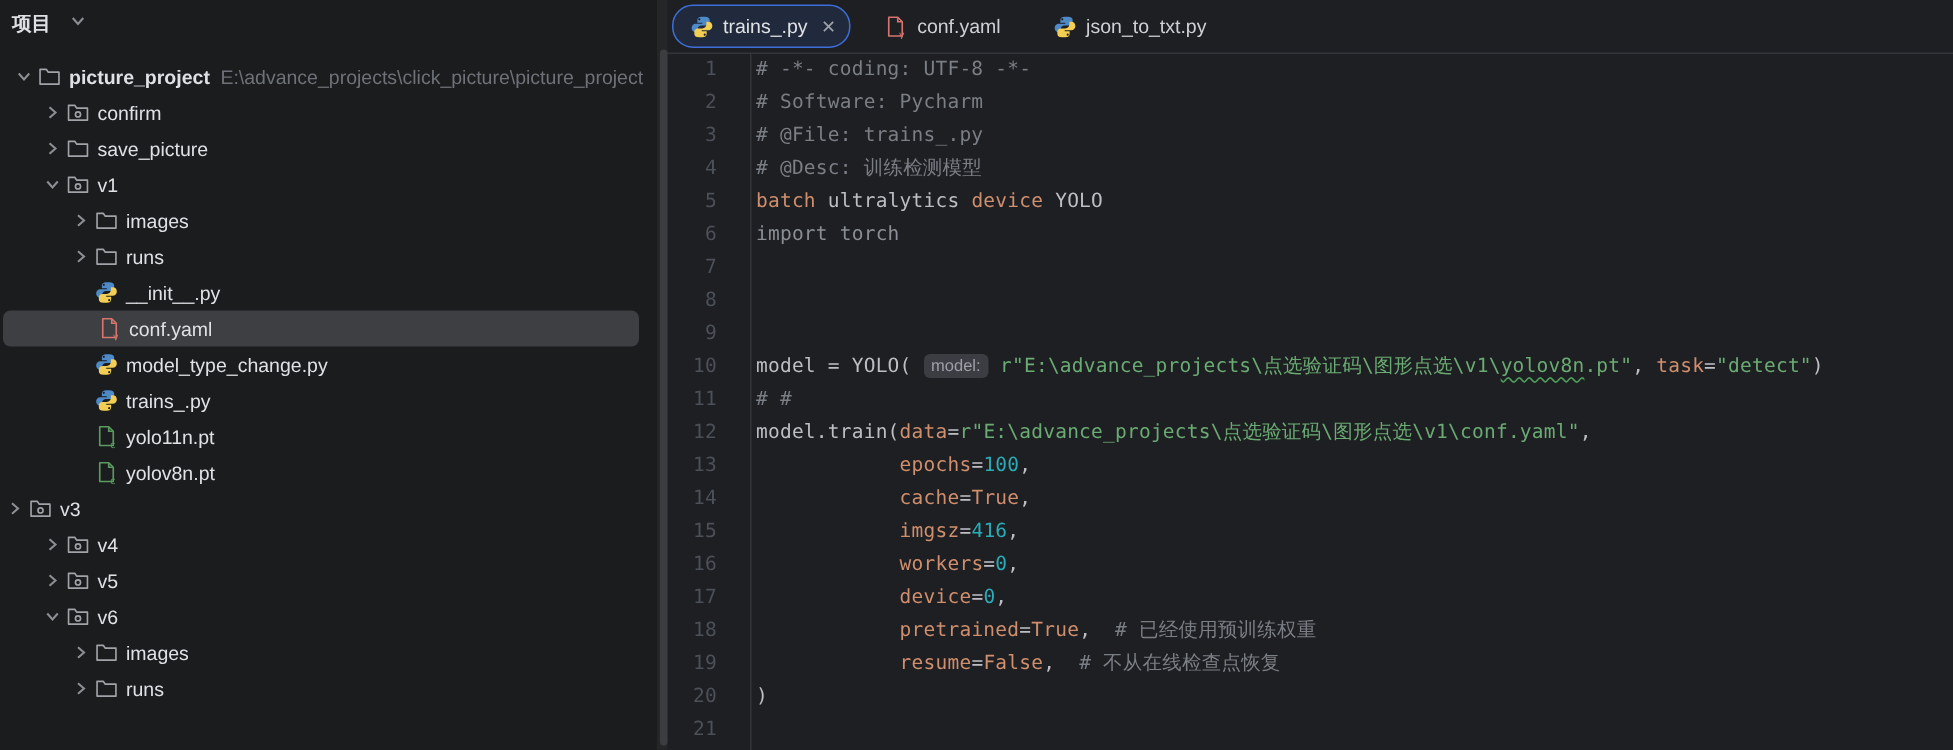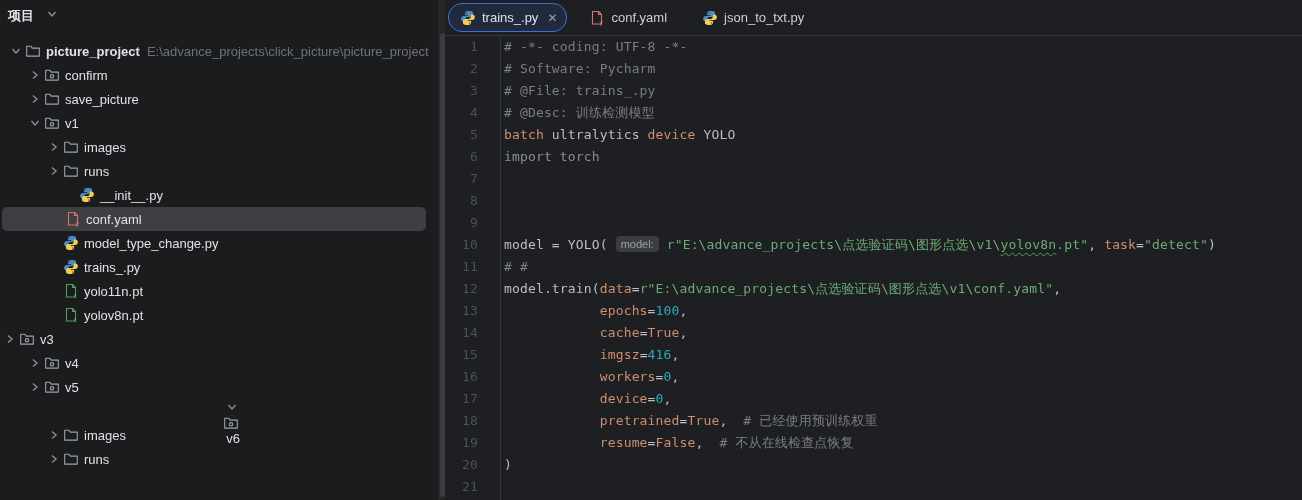--- a/index.html
+++ b/index.html
@@ -166,21 +166,21 @@
           </span>
           <span class="ticon">
             <span style="display: inline-flex;">
               <svg width="16" height="16" viewBox="0 0 16 16">
                 <path d="M1.7 3.2h4.1l1.4 1.9h7.1v8H1.7z" fill="none" stroke="#a0a3a8" stroke-width="1.1" stroke-linejoin="round"></path>
               </svg>
             </span>
           </span>
           <span class="tlabel">runs</span>
         </div>
-        <div class="tree-row" style="padding-left: 60px;">
+        <div class="tree-row" style="padding-left: 44px;">
           <span class="chev"></span>
           <span class="ticon">
             <span style="display: inline-flex;">
               <svg width="16" height="16" viewBox="0 0 16 16">
                 <path d="M7.9 1.1c-2.1 0-3 .9-3 2.2v1.9h3.3v.7H3.8C2.3 5.9 1.1 7 1.1 8.7c0 1.8 1.2 2.8 2.7 2.8h1.3V9.6c0-1.5 1.2-2.6 2.7-2.6h3c1.3 0 2.3-.9 2.3-2.2V3.3c0-1.3-1-2.2-3.2-2.2z" fill="#4e8ac8"></path>
                 <circle cx="6.2" cy="2.9" r=".7" fill="#1a1c1e"></circle>
                 <path d="M8.1 14.9c2.1 0 3-.9 3-2.2v-1.9H7.8v-.7h4.4c1.5 0 2.7-1.1 2.7-2.8 0-1.8-1.2-2.8-2.7-2.8h-1.3v1.9c0 1.5-1.2 2.6-2.7 2.6h-3c-1.3 0-2.3.9-2.3 2.2v1.5c0 1.3 1 2.2 3.2 2.2z" fill="#f2ce55"></path>
                 <circle cx="9.8" cy="13.1" r=".7" fill="#1a1c1e"></circle>
               </svg>
             </span>
@@ -301,21 +301,21 @@
           <span class="ticon">
             <span style="display: inline-flex;">
               <svg width="16" height="16" viewBox="0 0 16 16">
                 <path d="M1.7 3.2h4.1l1.4 1.9h7.1v8H1.7z" fill="none" stroke="#a0a3a8" stroke-width="1.1" stroke-linejoin="round"></path>
                 <circle cx="8" cy="9.3" r="1.7" fill="none" stroke="#a0a3a8" stroke-width="1.1"></circle>
               </svg>
             </span>
           </span>
           <span class="tlabel">v5</span>
         </div>
-        <div class="tree-row" style="padding-left: 25px; flex-direction: column;">
+        <div class="tree-row" style="padding-left: 25px;">
           <span class="chev">
             <span style="display: inline-flex;">
               <svg width="16" height="16" viewBox="0 0 16 16">
                 <polyline points="4.5,6 8,10 11.5,6" fill="none" stroke="#8c8e94" stroke-width="1.4"></polyline>
               </svg>
             </span>
           </span>
           <span class="ticon">
             <span style="display: inline-flex;">
               <svg width="16" height="16" viewBox="0 0 16 16">

